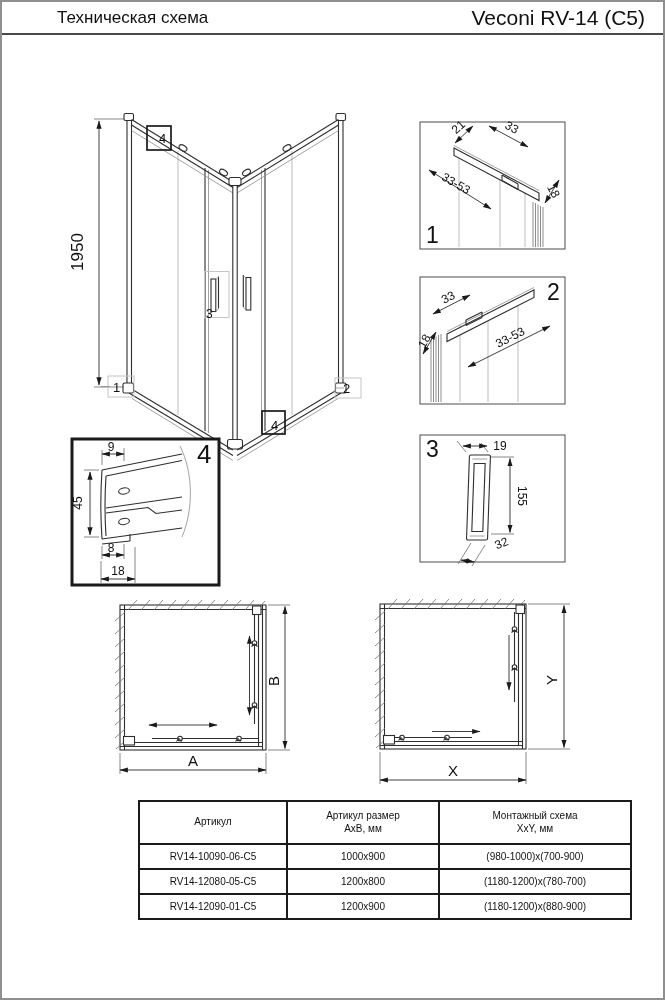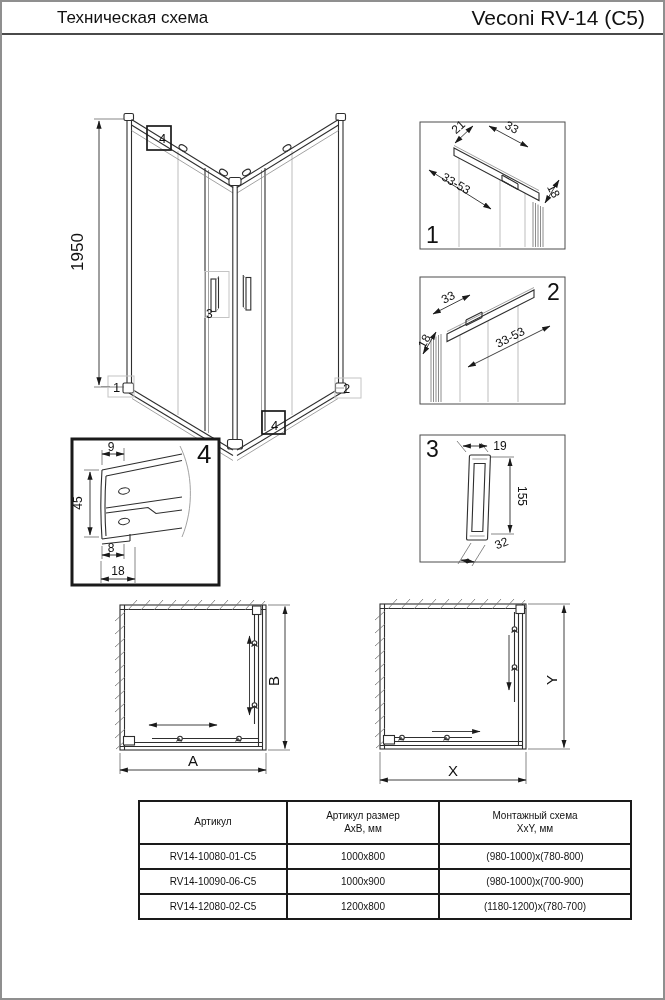--- a/index.html
+++ b/index.html
@@ -339,30 +339,30 @@
           <div>АхВ, мм</div>
         </th>
         <th>
           <div>Монтажный схема</div>
           <div>XxY, мм</div>
         </th>
       </tr>
     </thead>
     <tbody>
       <tr>
-        <td>RV14-10080-01-C5</td>
-        <td>1000x800</td>
-        <td>(980-1000)x(780-800)</td>
-      </tr>
-      <tr>
         <td>RV14-10090-06-C5</td>
         <td>1000x900</td>
         <td>(980-1000)x(700-900)</td>
       </tr>
       <tr>
-        <td>RV14-12080-02-C5</td>
+        <td>RV14-12080-05-C5</td>
         <td>1200x800</td>
         <td>(1180-1200)x(780-700)</td>
       </tr>
+      <tr>
+        <td>RV14-12090-01-C5</td>
+        <td>1200x900</td>
+        <td>(1180-1200)x(880-900)</td>
+      </tr>
     </tbody>
   </table>
 
 </div>
 
 </body></html>

